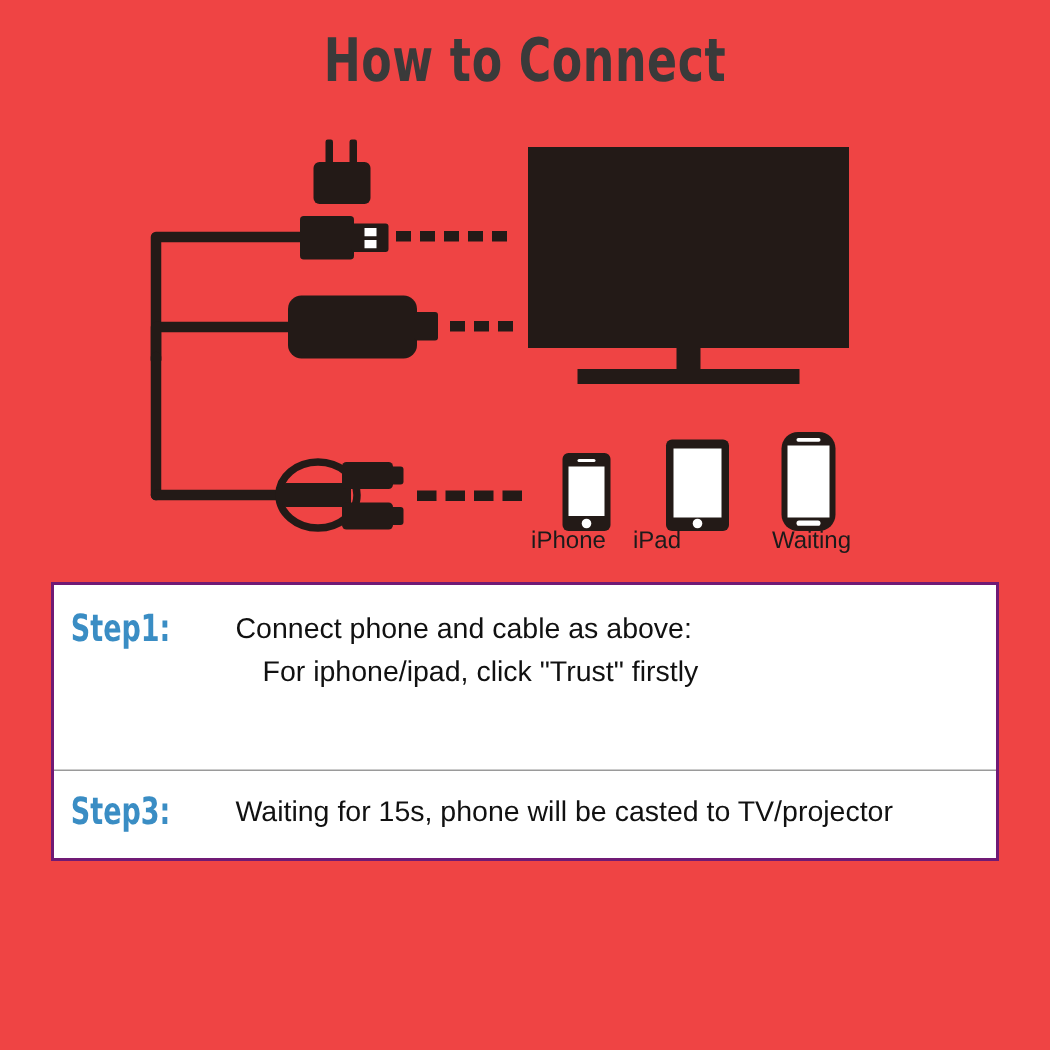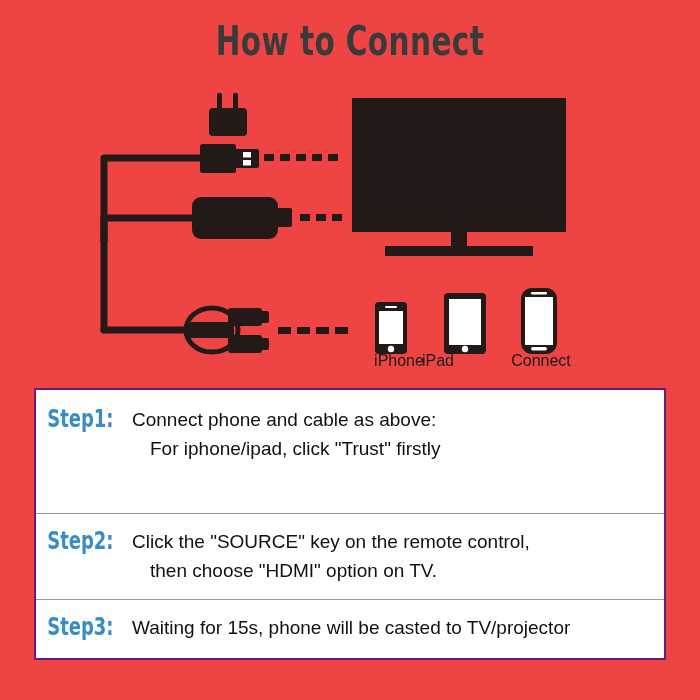--- a/index.html
+++ b/index.html
@@ -49,21 +49,21 @@
 
   
   .dev-label {
     position: absolute;
     font-family: "Liberation Sans", sans-serif;
     font-size: 16px;
     color: #1b1b1b;
     text-align: center;
     white-space: nowrap;
   }
-  #lbl-iphone  { left: 360px; top: 352px; width: 78px; }
+  #lbl-iphone  { left: 340px; top: 352px; width: 78px; }
   #lbl-ipad    { left: 402px; top: 352px; width: 72px; }
   #lbl-android { left: 494px; top: 352px; width: 94px; }
 
   
   .steps {
     position: absolute;
     left: 34px;
     top: 388px;
     width: 632px;
     border: 2px solid #701a75;
@@ -91,20 +91,21 @@
     font-weight: bold;
     color: #3a8dc4;
     transform: scaleX(0.80);
     transform-origin: left top;
     white-space: nowrap;
     line-height: 1.0;
   }
   .step-body {
     flex: 1 1 auto;
     padding-right: 10px;
+    margin-left: 25px;
   }
   .step-line {
     font-family: "Liberation Sans", sans-serif;
     font-size: 19px;
     color: #111111;
     line-height: 1.52;
     white-space: nowrap;
   }
   .step-line.indent { padding-left: 18px; }
 </style>
@@ -203,39 +204,32 @@
         <rect x="525" y="217" width="28" height="48" fill="#ffffff"></rect>
         <rect x="531" y="212" width="16" height="2.5" rx="1.2" fill="#ffffff"></rect>
         <rect x="531" y="267" width="16" height="3.5" rx="1.7" fill="#ffffff"></rect>
       </g>
 
     </svg>
   </div>
 
   <div class="dev-label" id="lbl-iphone">iPhone</div>
   <div class="dev-label" id="lbl-ipad">iPad</div>
-  <div class="dev-label" id="lbl-android">Connect</div>
+  <div class="dev-label" id="lbl-android">Waiting</div>
 
   <div class="steps">
 
     <div class="step-row" id="step-row-1">
       <div class="step-label">Step1:</div>
       <div class="step-body">
         <div class="step-line">Connect phone and cable as above:</div>
         <div class="step-line indent">For iphone/ipad, click  "Trust" firstly</div>
       </div>
     </div>
 
-    <div class="step-row" id="step-row-2">
-      <div class="step-label">Step2:</div>
-      <div class="step-body">
-        <div class="step-line">Click the "SOURCE" key on the remote control,</div>
-        <div class="step-line indent">then choose "HDMI" option on TV.</div>
-      </div>
-    </div>
 
     <div class="step-row" id="step-row-3">
       <div class="step-label">Step3:</div>
       <div class="step-body">
         <div class="step-line">Waiting for 15s, phone will be casted to TV/projector</div>
       </div>
     </div>
 
   </div>
 

